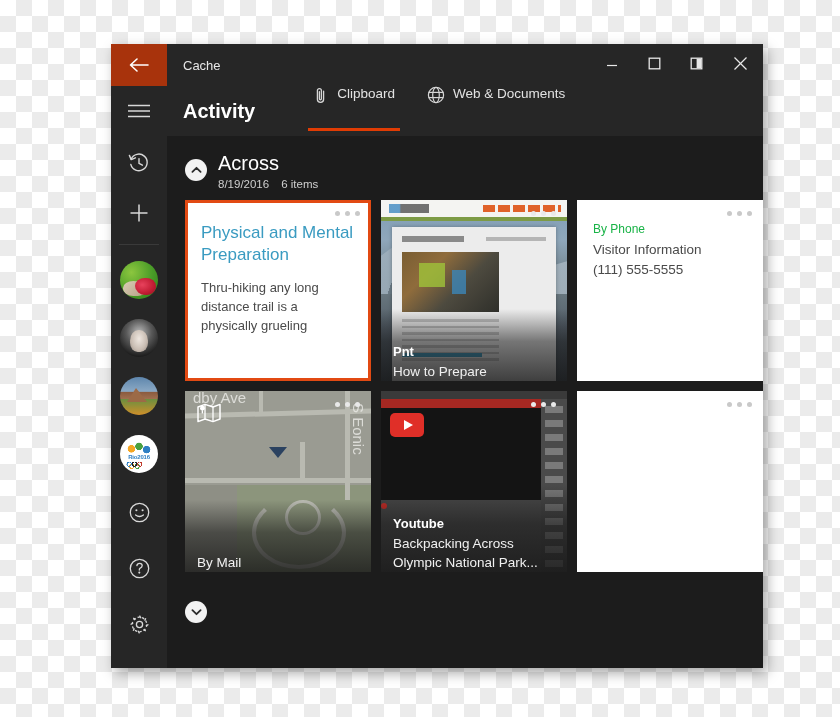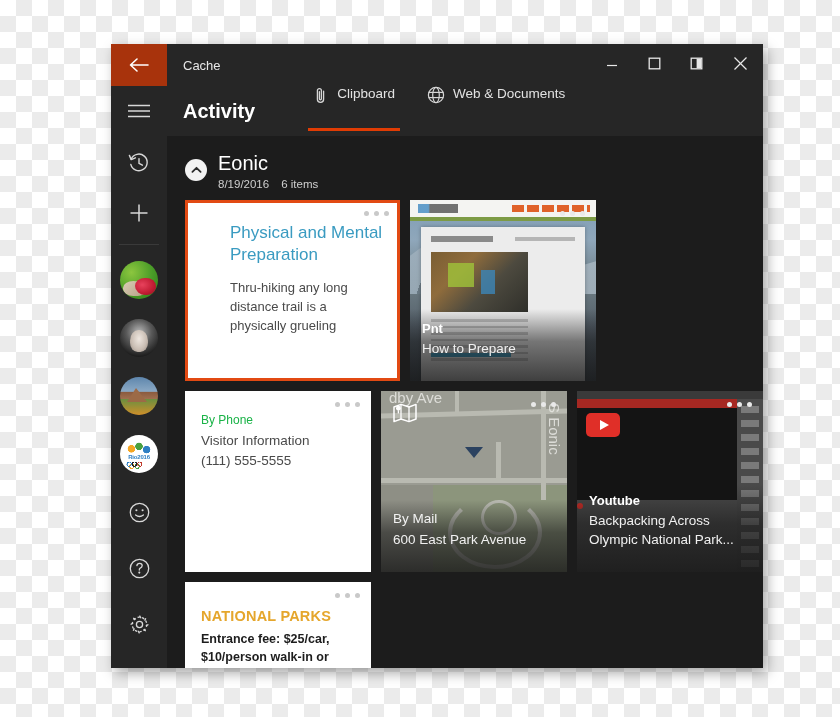--- a/index.html
+++ b/index.html
@@ -109,37 +109,37 @@
   .sec-txt{margin-left:11px;}
   .sec-title{color:#fff;font-size:20px;line-height:22px;}
   .sec-meta{color:#cfcfcf;font-size:11.5px;margin-top:4px;}
   .sec-meta .sp{display:inline-block;width:12px;}
 
   
   .grid{padding:0 0 0 18px;display:flex;flex-wrap:wrap;gap:10px;width:580px;}
   .card{
     width:186px;height:181px;position:relative;overflow:hidden;background:#fff;flex:0 0 auto;
   }
-  .card.sel{outline:3px solid #e24a13;outline-offset:-3px;padding-left:29px;}
+  .card.sel{outline:3px solid #e24a13;outline-offset:-3px;}
   .dots{position:absolute;right:11px;top:11px;display:flex;gap:5px;z-index:6;}
   .dots i{width:5px;height:5px;border-radius:50%;background:#c9c9c9;display:block;}
   .dots.light i{background:#e9e9e9;}
 
   .card-pad{padding:22px 16px 0 16px;}
   .c-head{font-size:17px;line-height:22px;font-weight:400;color:#3a9bc1;}
   .c-body{font-size:13px;line-height:19px;color:#4a4a4a;margin-top:12px;}
 
   .c-head-green{font-size:12px;font-weight:normal;color:#19b347;}
   .c-line{font-size:13.5px;line-height:20px;color:#4a4a4a;}
 
   .c-head-orange{font-size:14.5px;font-weight:bold;color:#e5a62c;letter-spacing:.2px;}
   .c-body-dark{font-size:12.5px;line-height:18px;color:#1d1d1d;font-weight:bold;margin-top:6px;}
 
   
-  .cap{position:absolute;left:0;right:0;bottom:0;padding:10px 12px 23px;z-index:5;}
+  .cap{position:absolute;left:0;right:0;bottom:0;padding:10px 12px 0;z-index:5;}
   .cap-src{font-size:13px;font-weight:bold;color:#fff;line-height:17px;}
   .cap-ttl{font-size:13.5px;color:#f0f0f0;line-height:19px;margin-top:2px;}
   .cap-shade{position:absolute;left:0;right:0;bottom:0;height:72px;
     background:linear-gradient(rgba(20,20,20,0) 0%,rgba(20,20,20,.55) 45%,rgba(20,20,20,.8) 100%);z-index:4;}
 
   
   .web-shot{position:absolute;inset:0;background:#556b7a;}
   .ws-photo{position:absolute;inset:0;
     background:linear-gradient(#7e9cb4 0%,#8fa7bb 22%,#6f7f86 45%,#55606a 70%,#45505a 100%);}
   .ws-photo:after{content:"";position:absolute;left:-10%;top:18%;width:130%;height:34%;
@@ -367,21 +367,21 @@
 
     <div class="content">
 
       <div class="section">
         <span class="chev">
           <svg width="11" height="8" viewBox="0 0 11 8">
               <path d="M1.4 5.8 L5.5 1.8 L9.6 5.8" stroke="#2a2a2a" stroke-width="1.8" fill="none" stroke-linecap="round" stroke-linejoin="round"></path>
             </svg>
         </span>
         <span class="sec-txt">
-          <span class="sec-title" style="display:block">Eonic</span>
+          <span class="sec-title" style="display:block">Across</span>
           <span class="sec-meta" style="display:block">
             <span>8/19/2016</span><span class="sp"></span><span>6 items</span>
           </span>
         </span>
       </div>
 
       <div class="grid">
 
         <div class="card sel">
           <span class="dots">
@@ -474,21 +474,20 @@
               </svg>
           </span>
           <span class="dots light">
               <i></i>
               <i></i>
               <i></i>
             </span>
           <span class="cap-shade"></span>
           <div class="cap">
             <div class="cap-ttl" style="color:#f2f2f2">By Mail</div>
-            <div class="cap-ttl">600 East Park Avenue</div>
           </div>
         </div>
 
         <div class="card">
           <div class="yt">
             <span class="yt-top"></span>
             <span class="yt-player"></span>
             <span class="yt-sidebar">
               <i></i>
                 <i></i>
@@ -520,24 +519,20 @@
             <div class="cap-ttl">Backpacking Across Olympic National Park...</div>
           </div>
         </div>
 
         <div class="card">
           <span class="dots">
               <i></i>
               <i></i>
               <i></i>
             </span>
-          <div class="card-pad" style="padding-top:26px">
-            <div class="c-head-orange">NATIONAL PARKS</div>
-            <div class="c-body-dark">Entrance fee: $25/car, $10/person walk-in or bike-in.</div>
-          </div>
         </div>
 
       </div>
 
       <div class="section" style="padding-top:22px">
         <span class="chev">
           <svg width="11" height="8" viewBox="0 0 11 8">
               <path d="M1.4 2.2 L5.5 6.2 L9.6 2.2" stroke="#2a2a2a" stroke-width="1.8" fill="none" stroke-linecap="round" stroke-linejoin="round"></path>
             </svg>
         </span>

